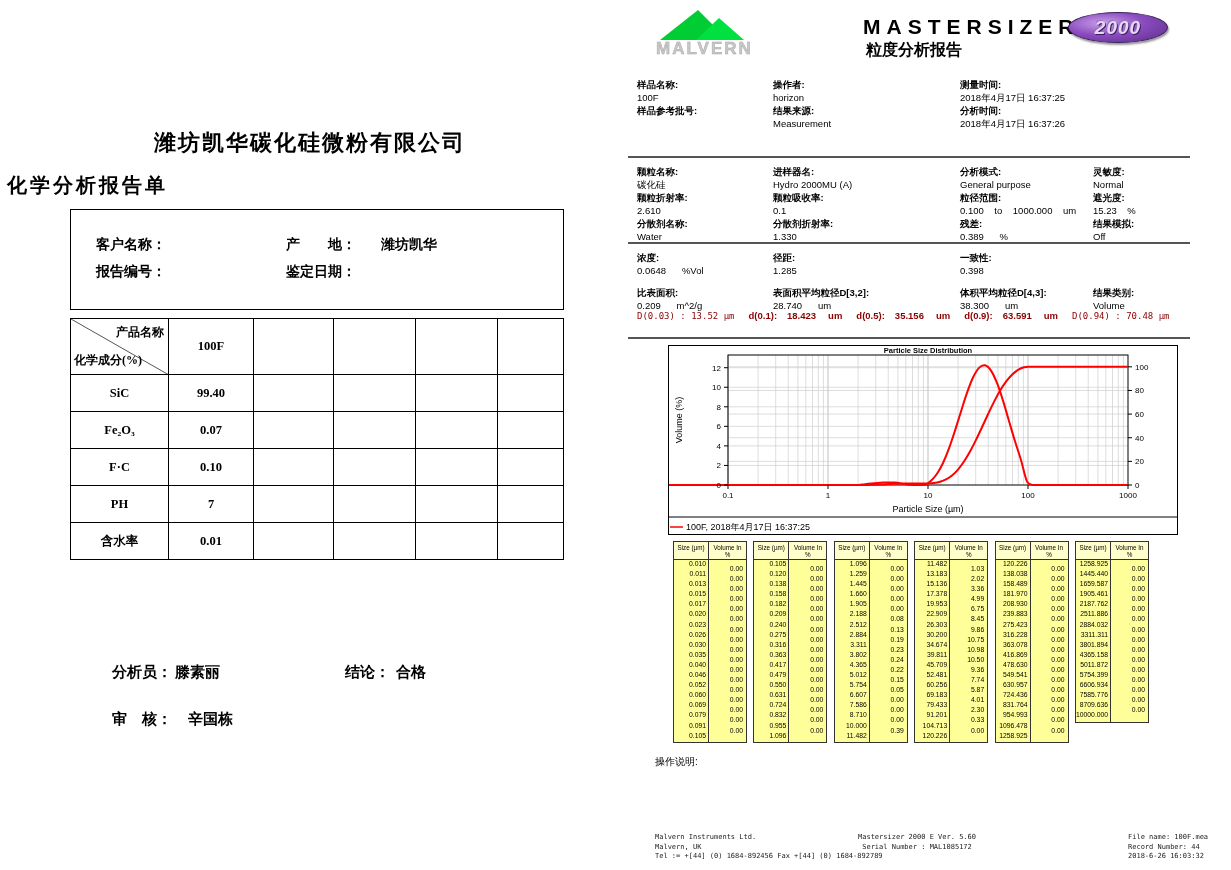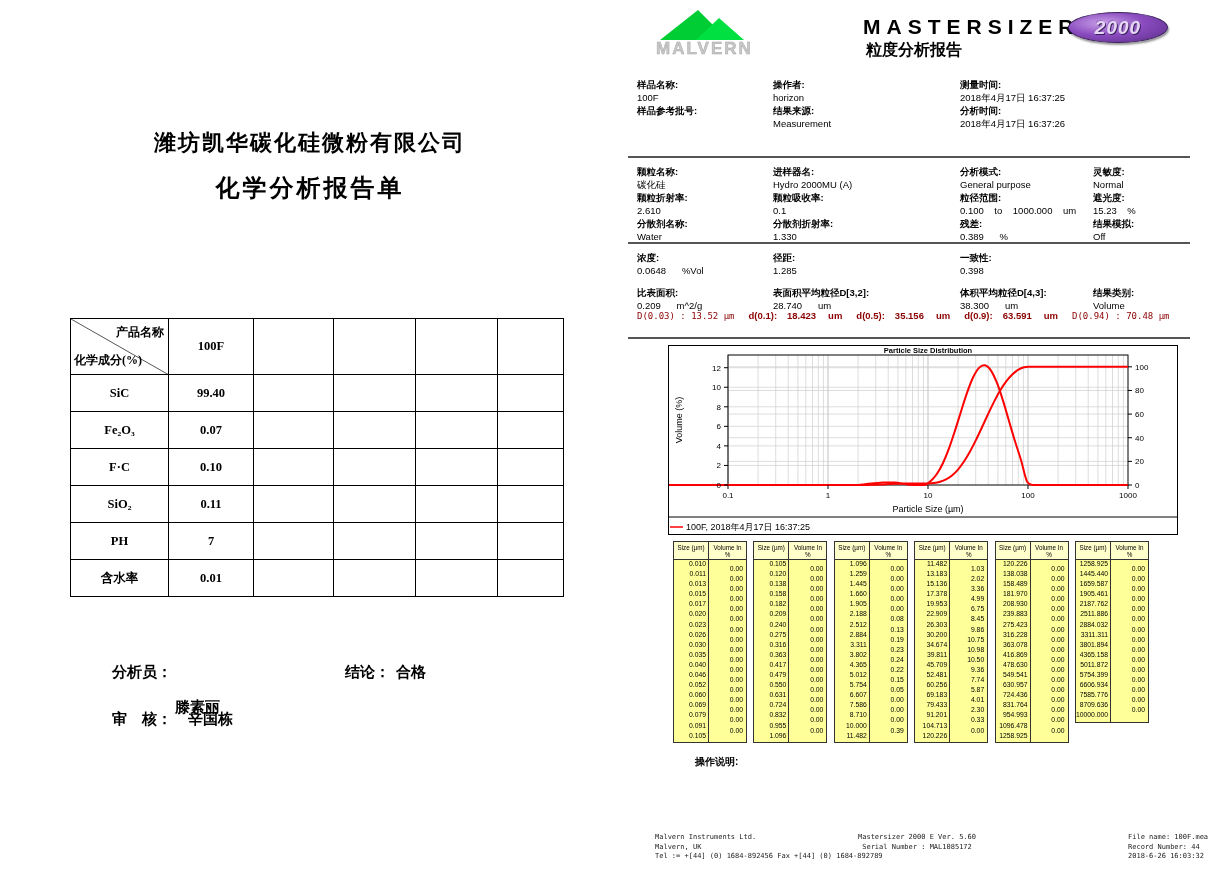--- a/index.html
+++ b/index.html
@@ -5,22 +5,22 @@
   * { margin:0; padding:0; box-sizing:border-box; }
   html,body { background:#fff; }
   .sheet { position:relative; width:1231px; height:870px; background:#ffffff; overflow:hidden;
            font-family:"Liberation Sans", sans-serif; color:#000; }
 
   
   .page-left { position:absolute; left:0; top:0; width:600px; height:856px;
                font-family:"Liberation Serif", serif; }
   .company-title { position:absolute; left:0; top:128px; width:620px; text-align:center;
                    font-size:22px; font-weight:bold; letter-spacing:2px; }
-  .doc-title { position:absolute; left:0; top:172px; width:620px; text-align:center;
-               font-size:24px; font-weight:bold; letter-spacing:3px; }
+  .doc-title { position:absolute; left:7px; top:172px; width:620px; 
+               font-size:20px; font-weight:bold; letter-spacing:3px; }
   .info-box { position:absolute; left:70px; top:209px; width:494px; height:101px;
               border:1px solid #000; }
   .info-line { position:absolute; font-size:14px; font-weight:bold; white-space:pre; }
   .chem-table { position:absolute; left:70px; top:318px; border-collapse:collapse; table-layout:fixed; }
   .chem-table td { border:1px solid #000; text-align:center; vertical-align:middle;
                    font-size:12.5px; font-weight:bold; height:37px; overflow:hidden; }
   .chem-table tr.hdr td { height:56px; }
   .diag-cell { position:relative;padding-left:40px; }
   .diag-top { position:absolute; right:4px; top:5px; font-size:12px; font-weight:bold; }
   .diag-bottom { position:absolute; left:3px; bottom:5px; font-size:12px; font-weight:bold; }
@@ -63,33 +63,40 @@
   .psd-head { display:flex; background:#ffffcc; border-bottom:1px solid #333; }
   .psd-head div { padding:1.5px 1px; text-align:center; font-size:6.3px; }
   .psd-head div:first-child { width:35px; border-right:1px solid #333; }
   .psd-head div:last-child { flex:1; }
   .psd-body { display:flex; }
   .col-sizes { width:35px; border-right:1px solid #333; }
   .col-sizes div { height:10.1px; text-align:right; padding-right:2px; }
   .col-vols { flex:1; padding-top:5px; }
   .col-vols div { height:10.1px; text-align:right; padding-right:3px; }
 
-  .ops-label { position:absolute; left:35px; top:755px; font-size:10px; font-weight:bold;margin-left:40px; }
+  .ops-label { position:absolute; left:35px; top:755px; font-size:10px; font-weight:normal; }
   .foot { position:absolute; top:833px; font-family:"DejaVu Sans Mono", monospace;
           font-size:7px; line-height:9.5px; color:#222; white-space:pre; }
 </style>
 </head>
 <body>
 
 <div class="sheet">
 
   <div class="page-left">
     <div class="company-title">潍坊凯华碳化硅微粉有限公司</div>
     <div class="doc-title">化学分析报告单</div>
 
+    <div class="info-box">
+      <span class="info-line" style="left:25px; top:26px;">客户名称：</span>
+      <span class="info-line" style="left:215px; top:26px;">产        地：</span>
+      <span class="info-line" style="left:310px; top:26px;">潍坊凯华</span>
+      <span class="info-line" style="left:25px; top:53px;">报告编号：</span>
+      <span class="info-line" style="left:215px; top:53px;">鉴定日期：</span>
+    </div>
 
     <table class="chem-table">
       <colgroup>
         <col style="width:98px">
           <col style="width:85px">
           <col style="width:80px">
         <col style="width:82px">
           <col style="width:82px">
           <col style="width:66px">
       </colgroup>
@@ -126,48 +133,40 @@
           </tr>
           <tr>
             <td>F·C</td>
             <td>0.10</td>
             <td></td>
             <td></td>
             <td></td>
             <td></td>
           </tr>
           <tr>
-            <td>SiO₂</td>
-            <td>0.11</td>
-            <td></td>
-            <td></td>
-            <td></td>
-            <td></td>
-          </tr>
-          <tr>
             <td>PH</td>
             <td>7</td>
             <td></td>
             <td></td>
             <td></td>
             <td></td>
           </tr>
           <tr>
             <td>含水率</td>
             <td>0.01</td>
             <td></td>
             <td></td>
             <td></td>
             <td></td>
           </tr>
         </tbody>
     </table>
 
     <span class="sig-line" style="left:112px; top:663px;">分析员：</span>
-    <span class="sig-line" style="left:175px; top:698px;">滕素丽</span>
+    <span class="sig-line" style="left:175px; top:663px;">滕素丽</span>
     <span class="sig-line" style="left:345px; top:663px;">结论：</span>
     <span class="sig-line" style="left:396px; top:663px;">合格</span>
     <span class="sig-line" style="left:112px; top:710px;">审    核：</span>
     <span class="sig-line" style="left:188px; top:710px;">辛国栋</span>
   </div>
 
   <div class="page-right">
 
     <div class="malvern-logo">
       <svg width="115" height="52">

